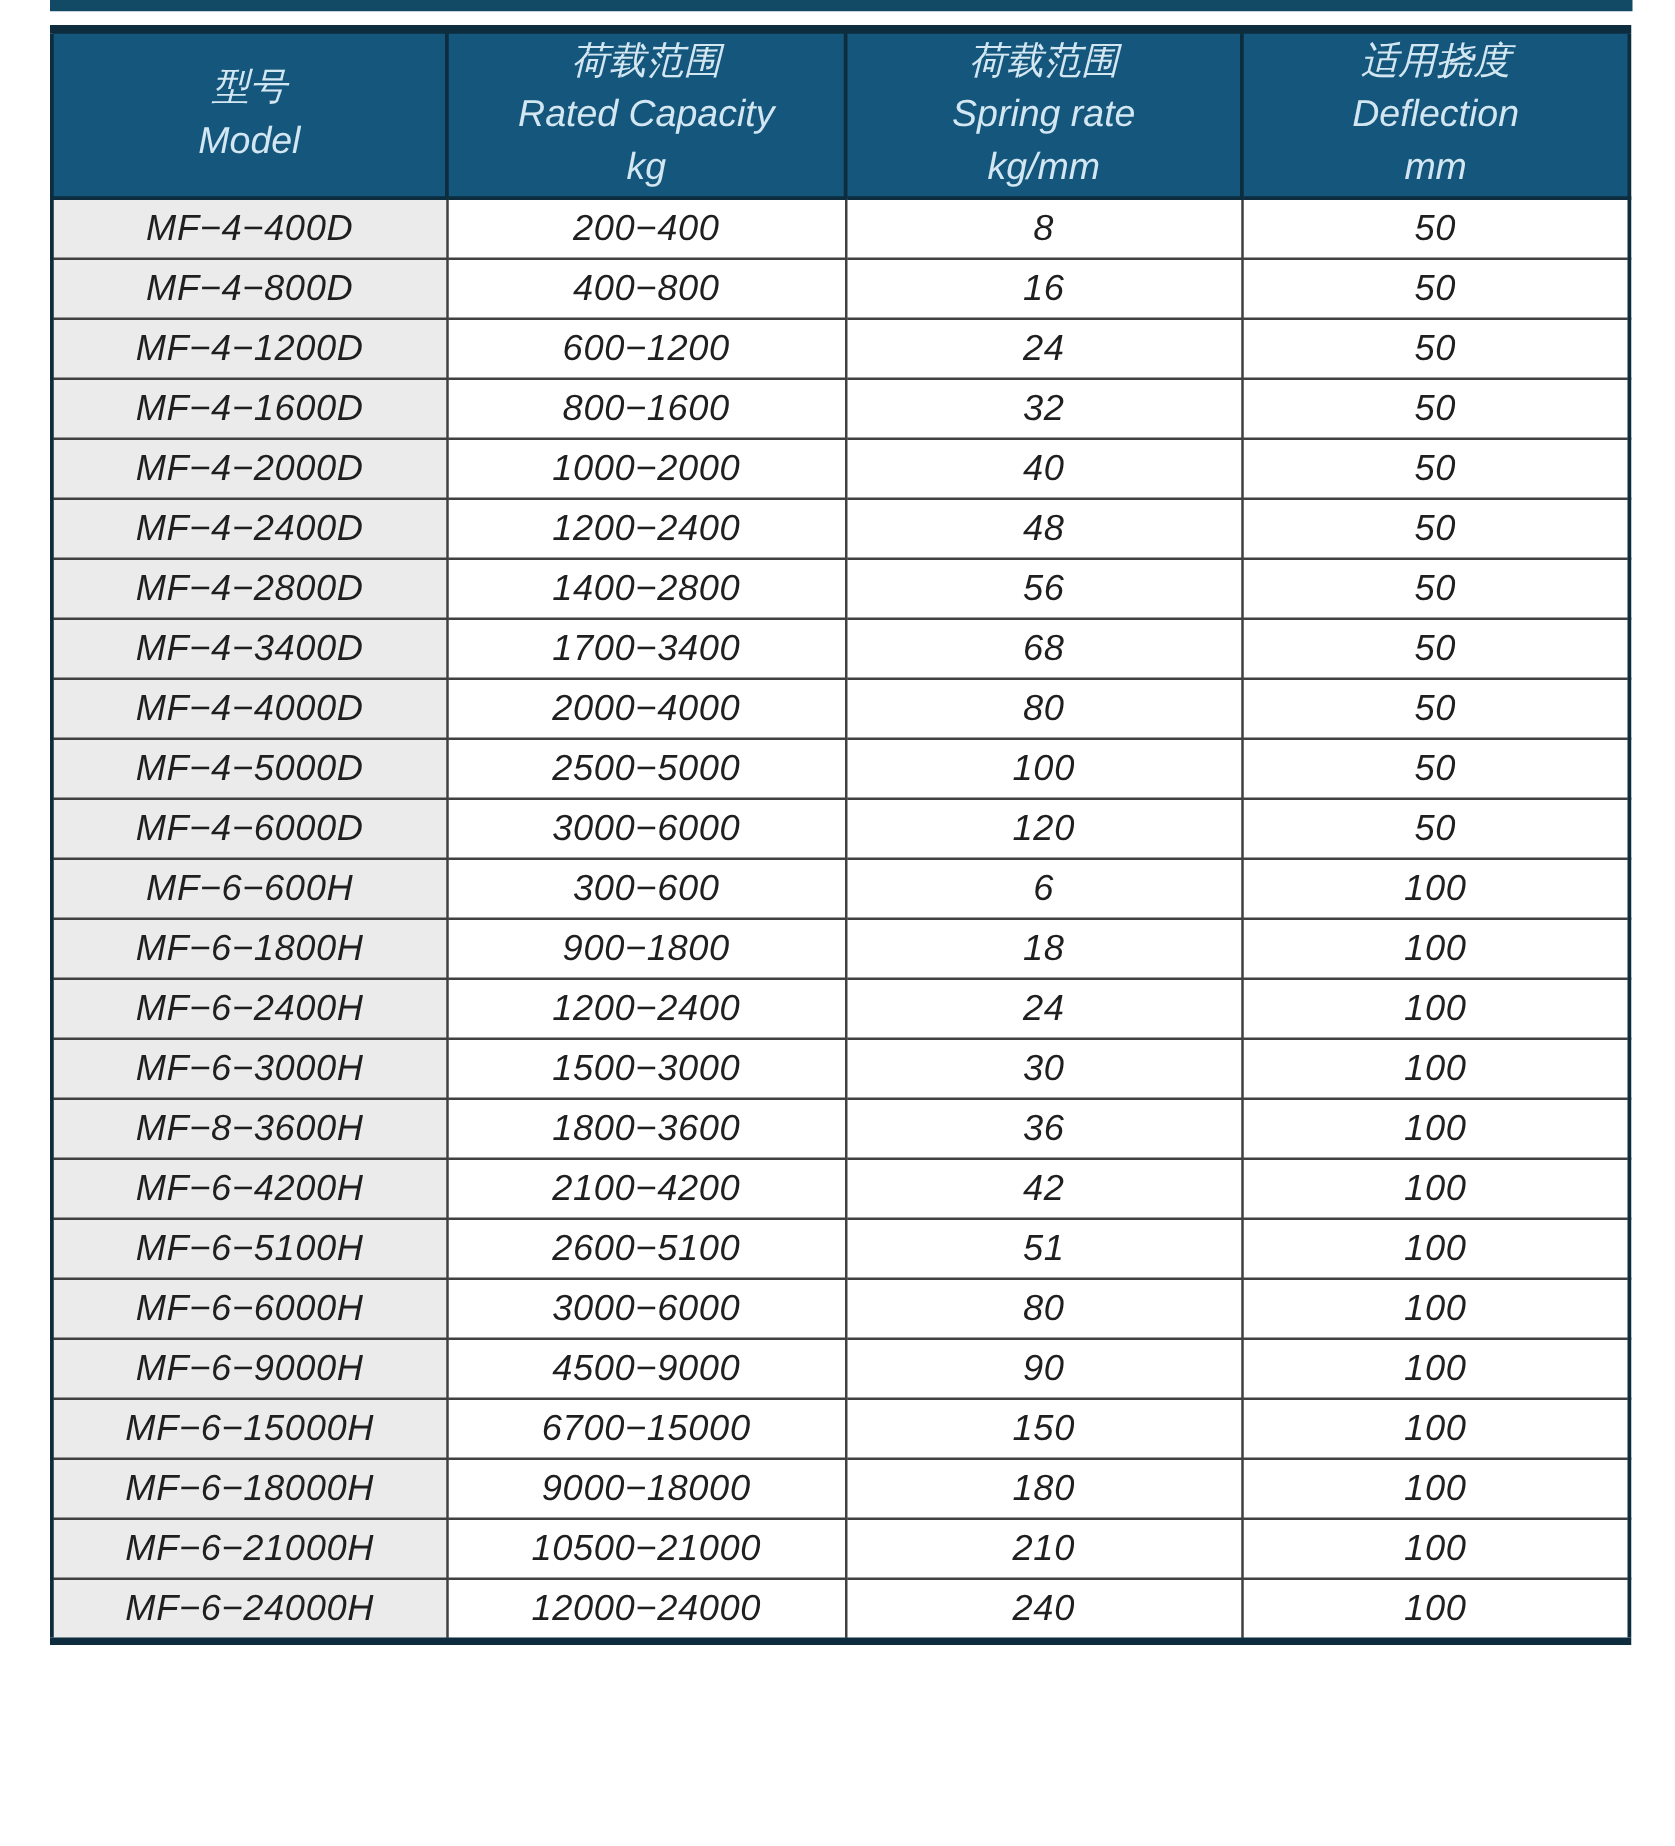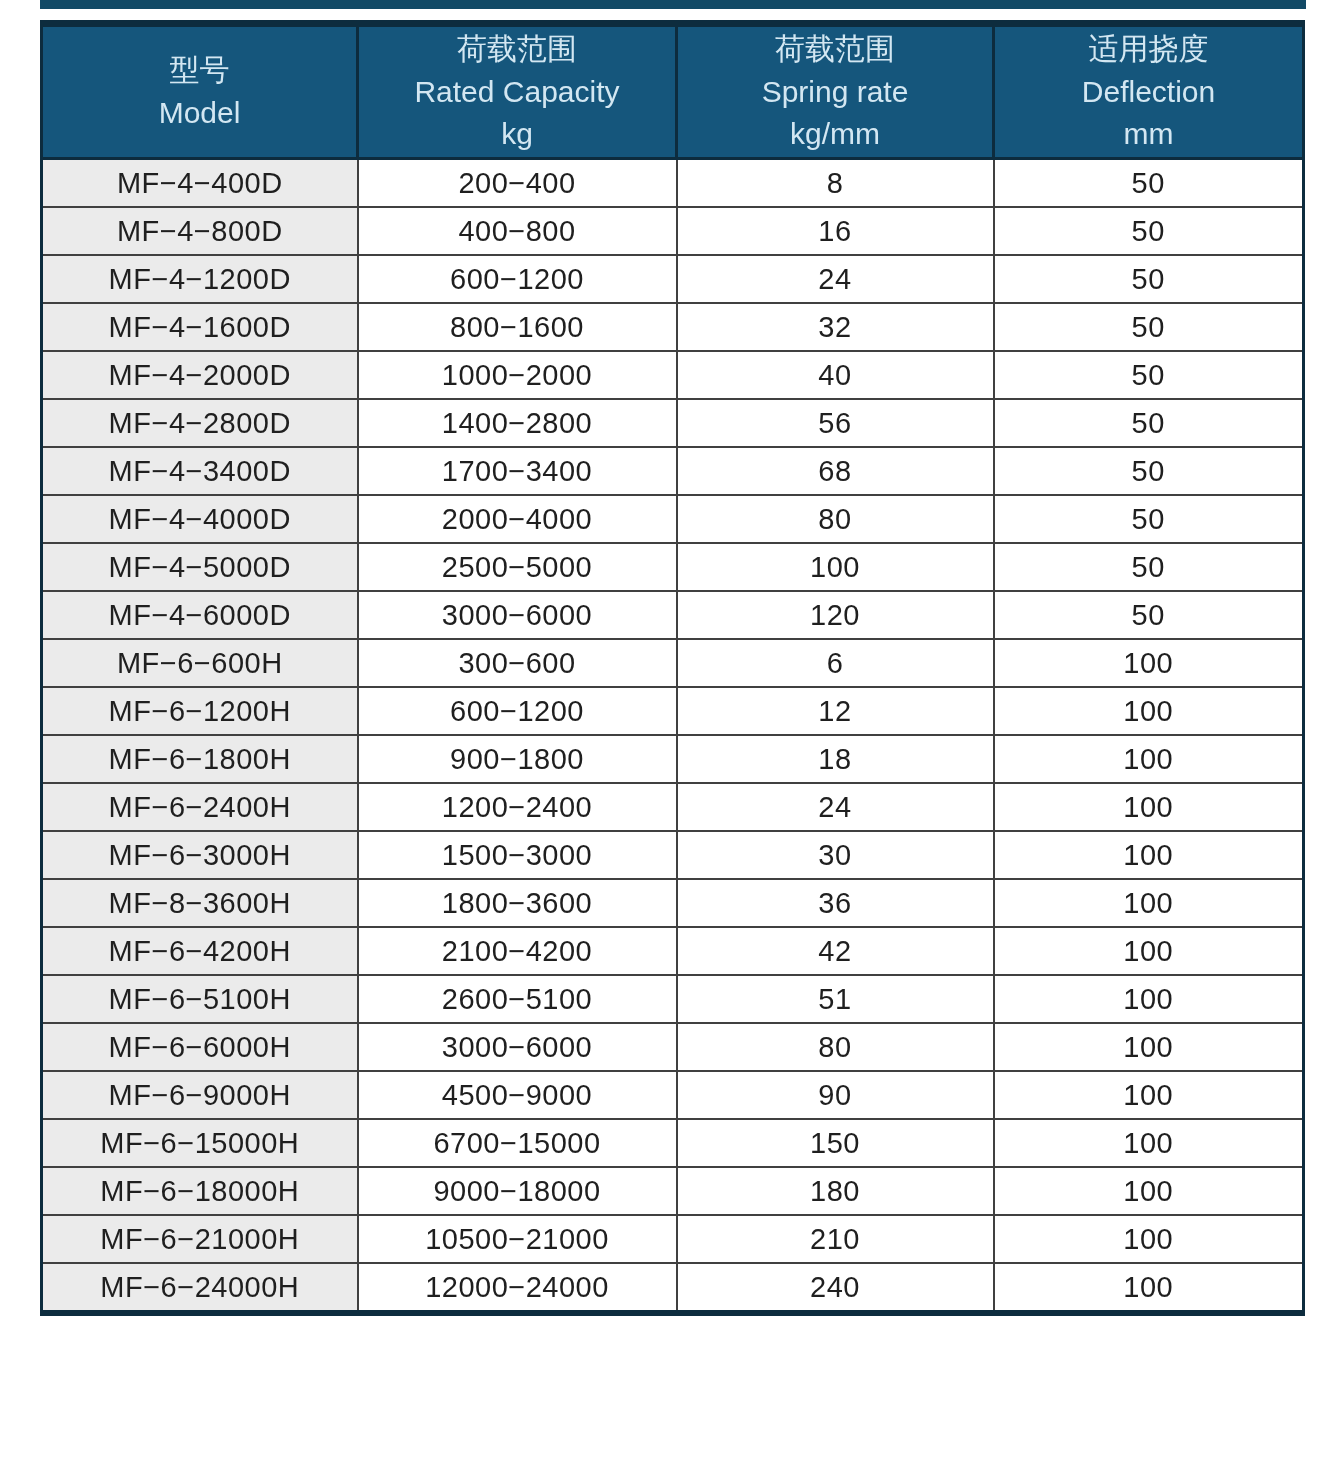--- a/index.html
+++ b/index.html
@@ -9,21 +9,21 @@
     position:relative;overflow:hidden;
   }
   .top-bar{
     position:absolute;left:40px;top:0;width:1266px;height:9px;
     background:var(--top-bar,#124a66);
   }
   table.spec{
     position:absolute;left:40px;top:20px;width:1262px;
     border-collapse:collapse;table-layout:fixed;
     border:3px solid var(--outer-border,#0d2c3e);
-    border-top-width:7px;border-bottom-width:6px;
+    border-top-width:7px;border-bottom-width:6px;font-style:italic;
   }
   thead th{
     height:130px;padding:0;
     background:var(--header-bg,#15567c);
     color:var(--header-text,#d3e7f2);
     font-weight:normal;text-align:center;vertical-align:middle;
     border:3px solid var(--outer-border,#0d2c3e);
     font-size:30px;line-height:1.42;
   }
   tbody td{
@@ -100,20 +100,26 @@
       <td>32</td>
       <td>50</td>
     </tr>
       <tr>
       <td>MF−4−2000D</td>
       <td>1000−2000</td>
       <td>40</td>
       <td>50</td>
     </tr>
       <tr>
+      <td>MF−4−2400D</td>
+      <td>1200−2400</td>
+      <td>48</td>
+      <td>50</td>
+    </tr>
+      <tr>
       <td>MF−4−2800D</td>
       <td>1400−2800</td>
       <td>56</td>
       <td>50</td>
     </tr>
       <tr>
       <td>MF−4−3400D</td>
       <td>1700−3400</td>
       <td>68</td>
       <td>50</td>
@@ -136,26 +142,20 @@
       <td>120</td>
       <td>50</td>
     </tr>
       <tr>
       <td>MF−6−600H</td>
       <td>300−600</td>
       <td>6</td>
       <td>100</td>
     </tr>
       <tr>
-      <td>MF−6−1200H</td>
-      <td>600−1200</td>
-      <td>12</td>
-      <td>100</td>
-    </tr>
-      <tr>
       <td>MF−6−1800H</td>
       <td>900−1800</td>
       <td>18</td>
       <td>100</td>
     </tr>
       <tr>
       <td>MF−6−2400H</td>
       <td>1200−2400</td>
       <td>24</td>
       <td>100</td>

